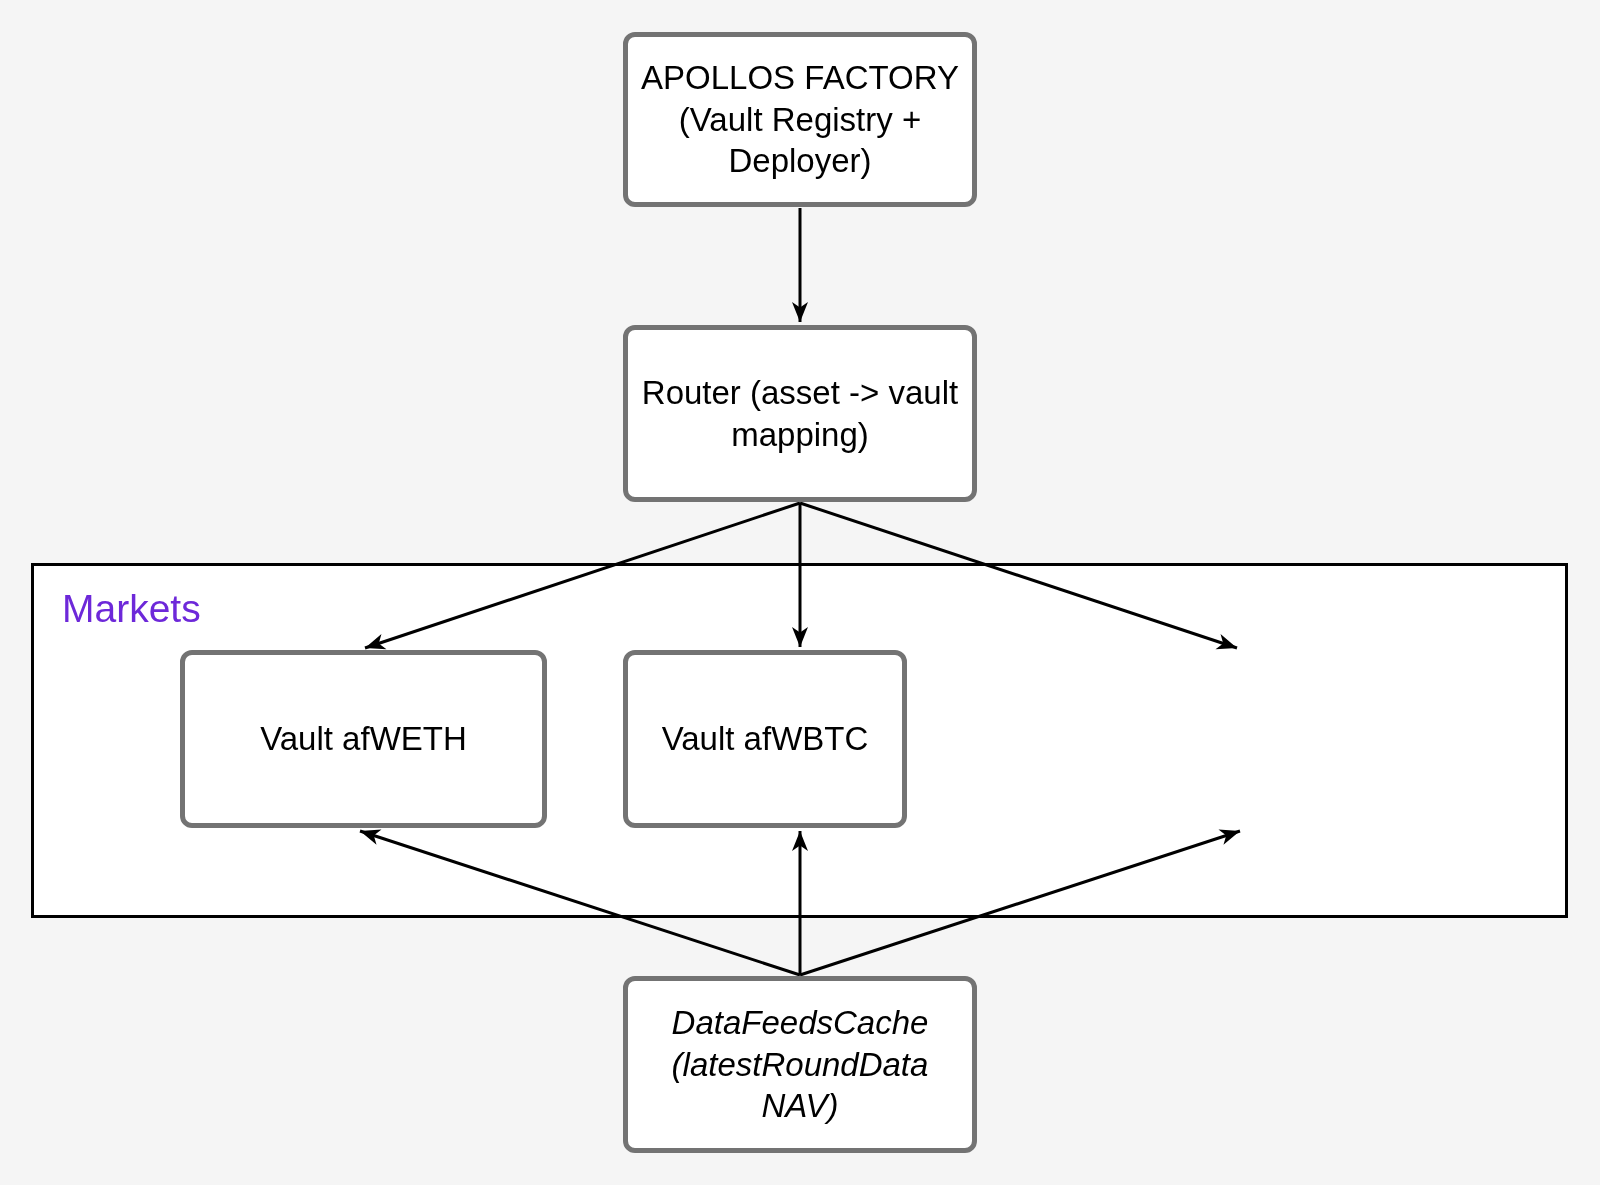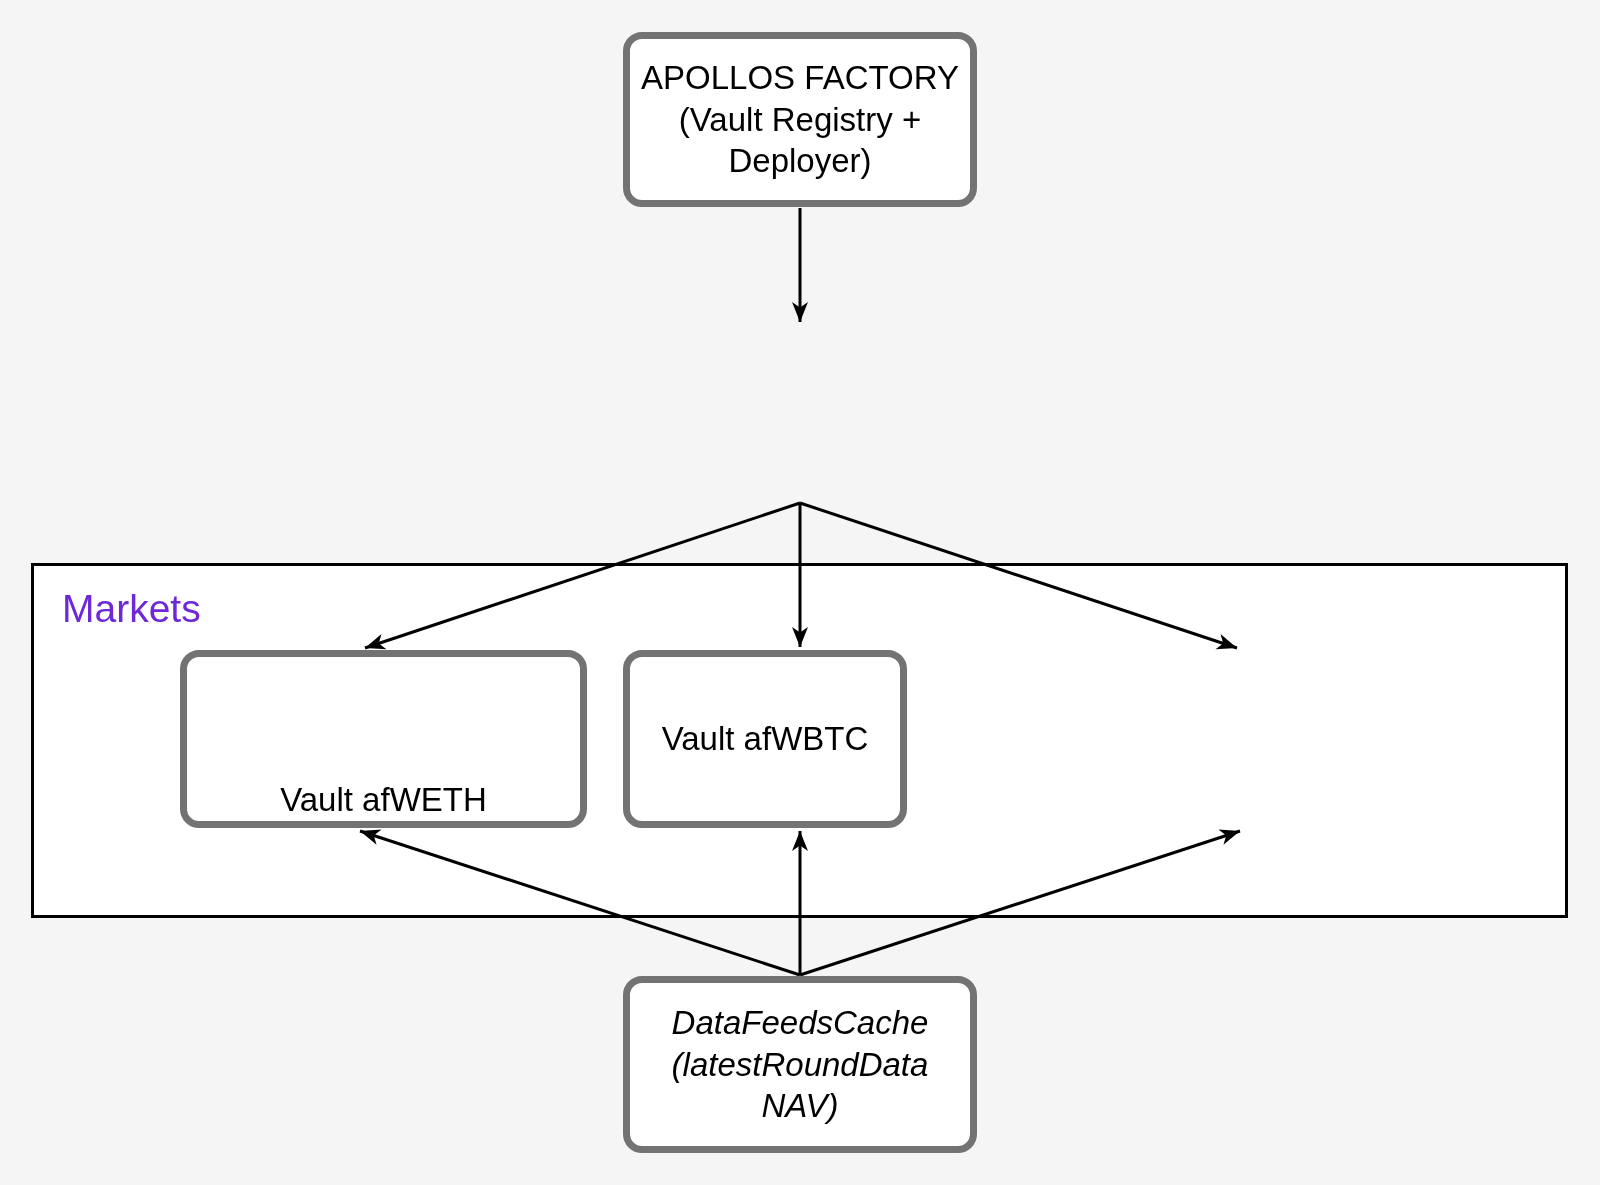--- a/index.html
+++ b/index.html
@@ -41,37 +41,37 @@
     left: 28px;
     top: 20px;
     font-size: 39px;
     line-height: 1.2;
     color: #6d28d9;
   }
   .node {
     position: absolute;
     box-sizing: border-box;
     background: #ffffff;
-    border: 7px solid #737373;
-    border-radius: 19px;
+    border: 5px solid #737373;
+    border-radius: 12px;
     display: flex;
     align-items: center;
     justify-content: center;
   }
   .node-label {
     font-size: 33px;
     line-height: 1.27;
     text-align: center;
     white-space: pre-line;
     color: #000000;
     padding: 0 2px;
   }
   .node-factory   { left: 623px;  top: 32px;  width: 354px; height: 175px; }
   .node-router    { left: 623px;  top: 325px; width: 354px; height: 177px; }
-  .node-weth      { left: 180px;  top: 650px; width: 407px; height: 178px; align-items: flex-end; }
+  .node-weth      { left: 180px;  top: 650px; width: 367px; height: 178px; }
   .node-wbtc      { left: 623px;  top: 650px; width: 284px; height: 178px; }
   .node-link      { left: 1065px; top: 650px; width: 357px; height: 178px; }
   .node-datafeeds { left: 623px;  top: 976px; width: 354px; height: 177px; font-style: italic; }
   .edge {
     stroke: #000000;
     stroke-width: 3;
     fill: none;
   }
 </style>
 </head>
@@ -104,20 +104,24 @@
 
     <line class="edge" x1="800" y1="975" x2="1240" y2="831" marker-end="url(#arrowhead)"></line>
   </svg>
 
   <div class="node node-factory">
     <div class="node-label">APOLLOS FACTORY
 (Vault Registry +
 Deployer)</div>
   </div>
 
+  <div class="node node-router">
+    <div class="node-label">Router (asset -&gt; vault
+mapping)</div>
+  </div>
 
   <div class="node node-weth">
     <div class="node-label">Vault afWETH</div>
   </div>
 
   <div class="node node-wbtc">
     <div class="node-label">Vault afWBTC</div>
   </div>
 
 

